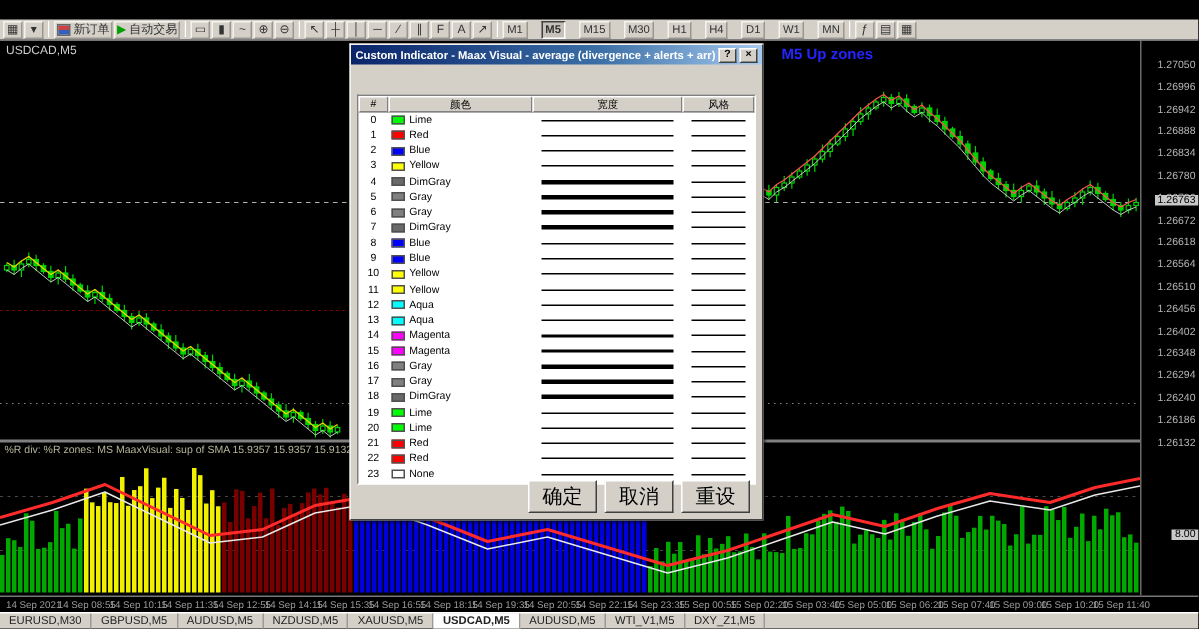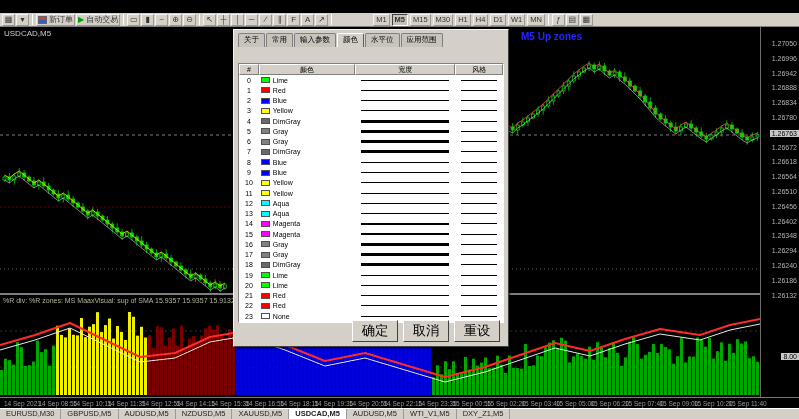--- a/index.html
+++ b/index.html
@@ -125,21 +125,21 @@
         <button class="tb-btn">┼</button>
         <button class="tb-btn">│</button>
         <button class="tb-btn">─</button>
         <button class="tb-btn">∕</button>
         <button class="tb-btn">∥</button>
         <button class="tb-btn">F</button>
         <button class="tb-btn">A</button>
         <button class="tb-btn">↗</button>
       </span>
     <span class="tb-sep"></span>
-    <span id="tb-tf" style="display:flex;gap:2px;margin-left:38px;">
+    <span id="tb-tf" style="display:flex;gap:9px;">
         <button class="tb-btn tf-btn">M1</button>
         <button class="tb-btn tf-btn active">M5</button>
         <button class="tb-btn tf-btn">M15</button>
         <button class="tb-btn tf-btn">M30</button>
         <button class="tb-btn tf-btn">H1</button>
         <button class="tb-btn tf-btn">H4</button>
         <button class="tb-btn tf-btn">D1</button>
         <button class="tb-btn tf-btn">W1</button>
         <button class="tb-btn tf-btn">MN</button>
       </span>
@@ -624,28 +624,25 @@
       <span class="btab">AUDUSD,M5</span>
       <span class="btab">NZDUSD,M5</span>
       <span class="btab">XAUUSD,M5</span>
       <span class="btab active">USDCAD,M5</span>
       <span class="btab">AUDUSD,M5</span>
       <span class="btab">WTI_V1,M5</span>
       <span class="btab">DXY_Z1,M5</span>
     </div>
 
   <div class="dialog">
-    <div class="dlg-tabs" id="dlg-tabs">
-        <span class="dtab">关于</span>
-        <span class="dtab">常用</span>
-        <span class="dtab">输入参数</span>
-        <span class="dtab active">颜色</span>
-        <span class="dtab">水平位</span>
-        <span class="dtab">应用范围</span>
-      </div>
+    <div class="dlg-title">
+      <span class="dlg-title-text">Custom Indicator - Maax Visual - average (divergence + alerts + arr)</span>
+      <span class="dlg-tbtn">?</span>
+      <span class="dlg-tbtn">×</span>
+    </div>
     <div class="dlg-body">
       <div class="thead" id="dlg-thead">
           <span class="th c0">#</span>
           <span class="th c1">颜色</span>
           <span class="th c2">宽度</span>
           <span class="th c3">风格</span>
         </div>
       <div class="tbody" id="dlg-tbody">
           <div class="crow">
             <span class="c0">0</span>

